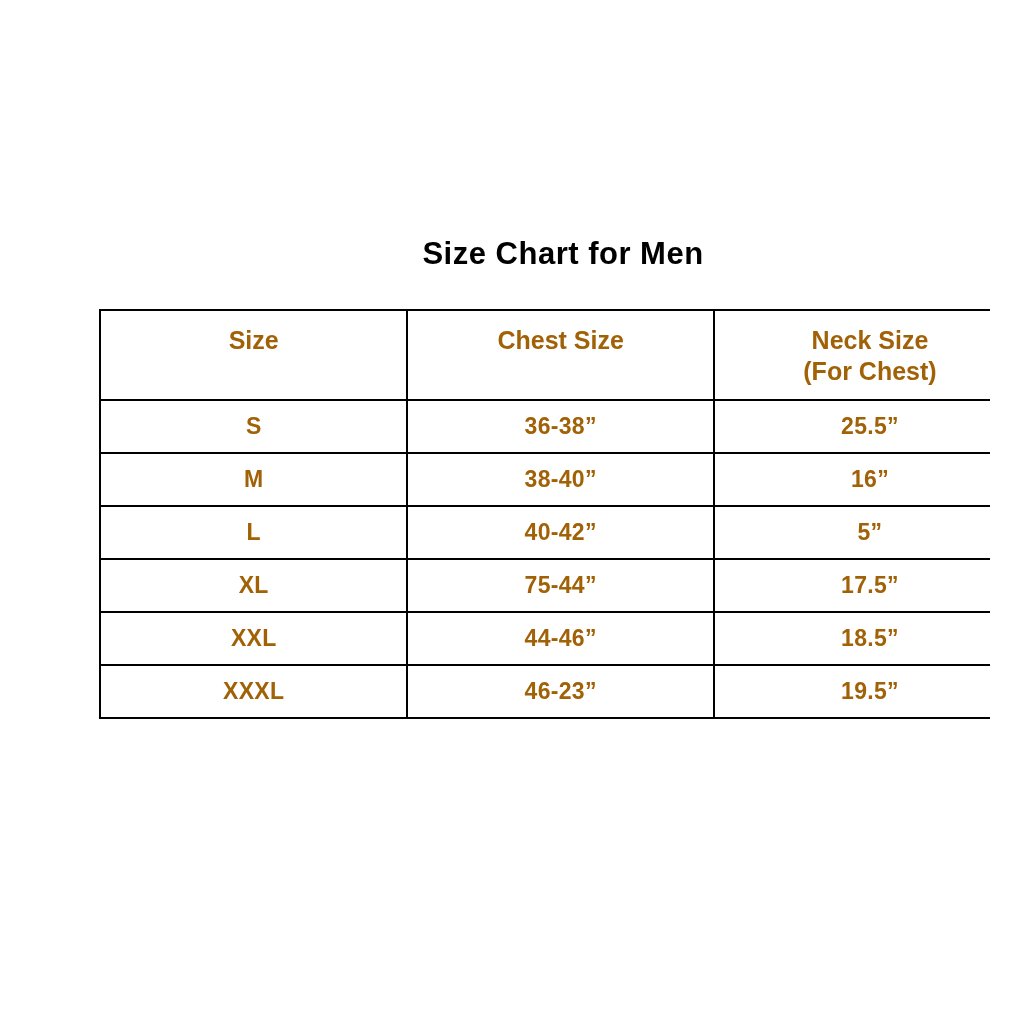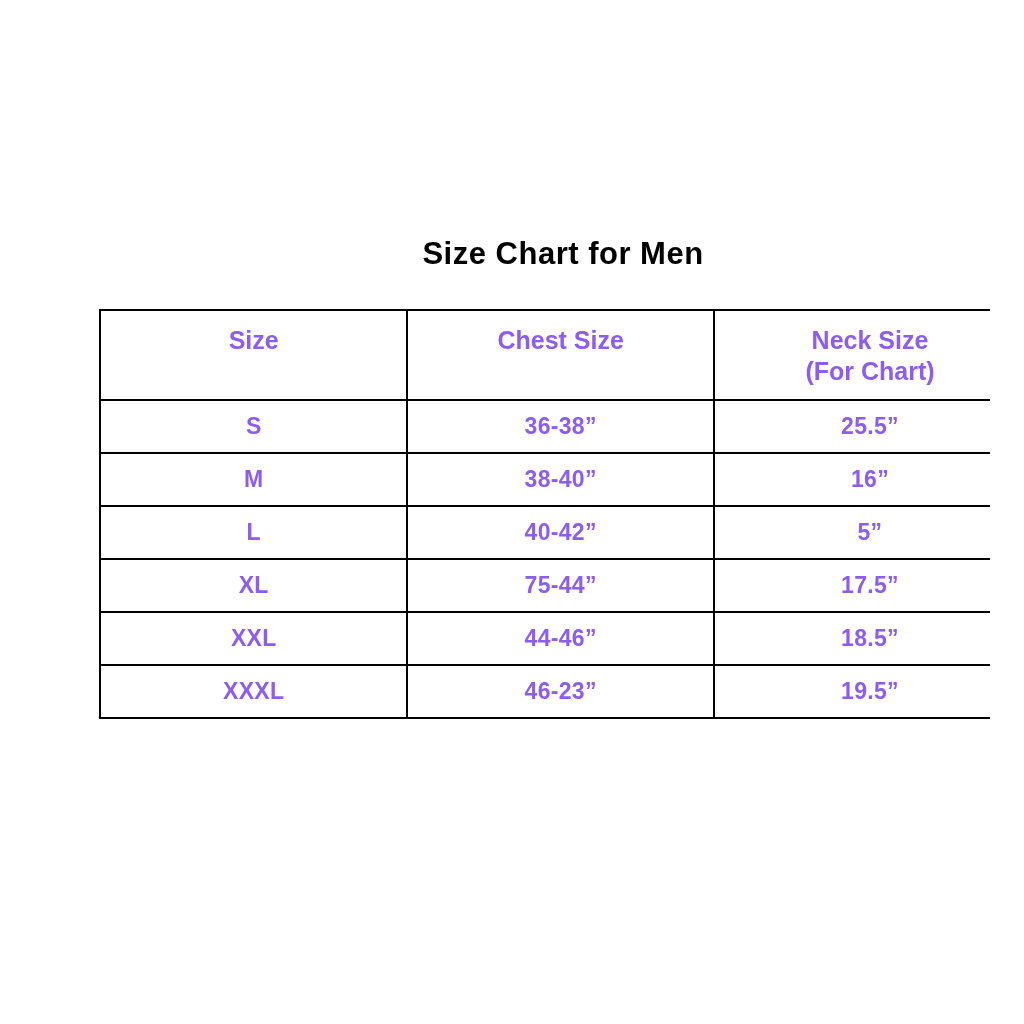--- a/index.html
+++ b/index.html
@@ -28,21 +28,21 @@
     table-layout: fixed;
     width: 928px;
     margin: 37px auto 0 auto;
     background: #ffffff;
   }
   table.size-table th,
   table.size-table td {
     border: 2px solid #000000;
     text-align: center;
     font-weight: bold;
-    color: #8b5cf6;
+    color: #a16207;
     background: #ffffff;
   }
   table.size-table th {
     height: 90px;
     vertical-align: top;
     padding-top: 14px;
     font-size: 25px;
     line-height: 31px;
   }
   table.size-table td {
@@ -71,21 +71,21 @@
     <thead>
       <tr>
         <th>
           <span>Size</span>
         </th>
         <th>
           <span>Chest Size</span>
         </th>
         <th>
           <span>Neck Size</span><br>
-          <span>(For Chart)</span>
+          <span>(For Chest)</span>
         </th>
       </tr>
     </thead>
     <tbody>
       <tr>
         <td>S</td>
         <td>36-38”</td>
         <td>25.5”</td>
       </tr>
       <tr>

